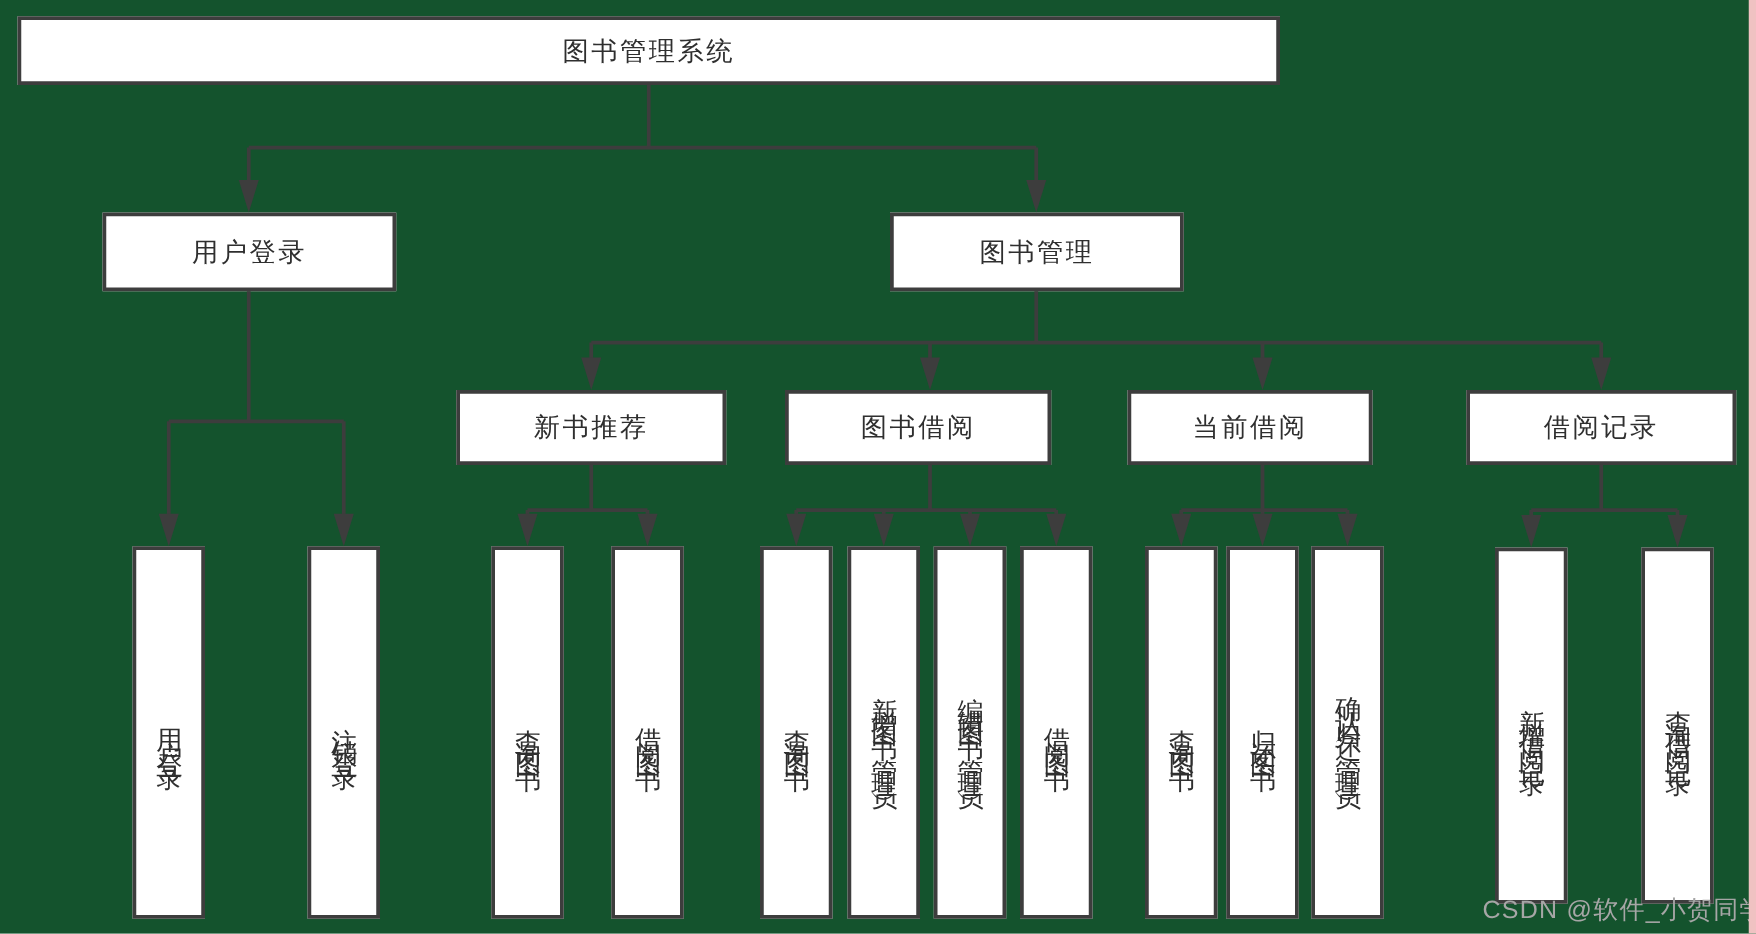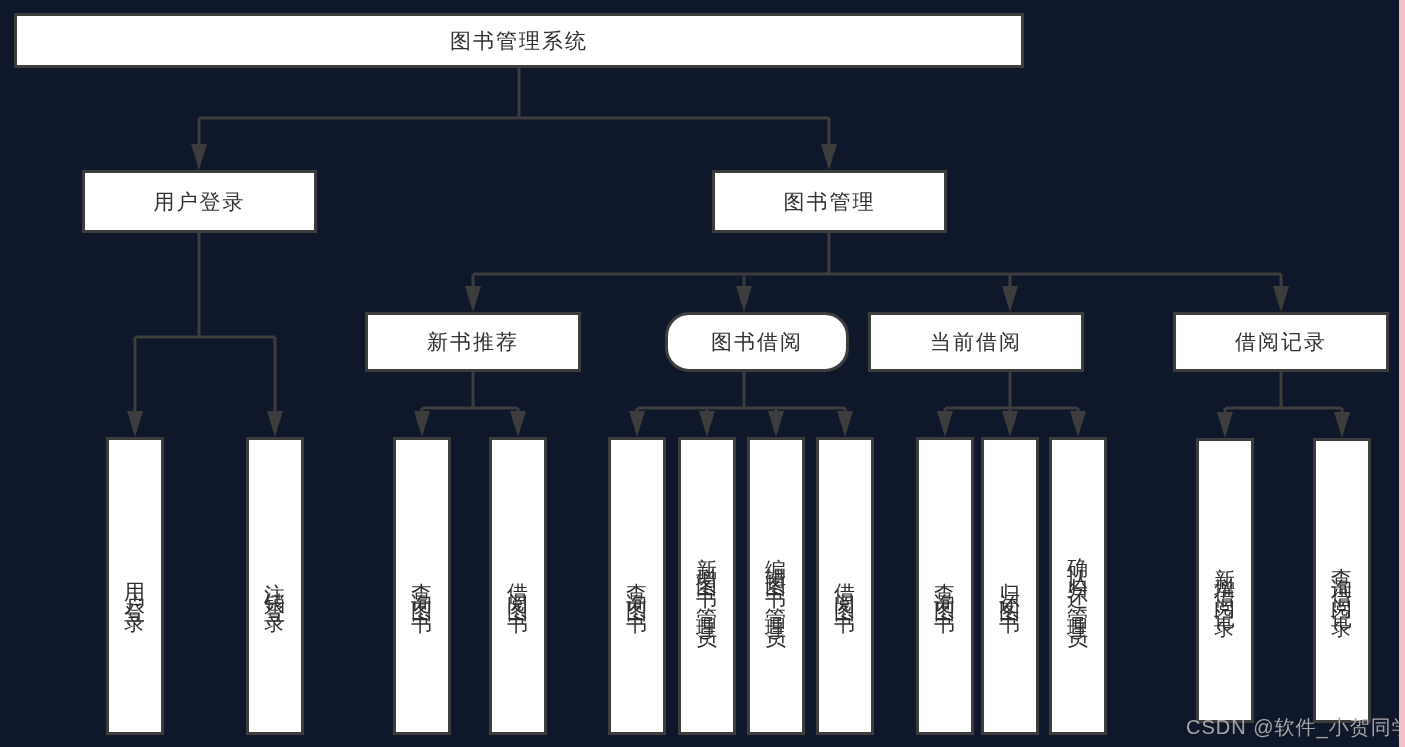--- a/index.html
+++ b/index.html
@@ -1,20 +1,20 @@
 <!DOCTYPE html>
 <html><head>
 <meta charset="utf-8">
 <title>图书管理系统</title>
 <style>
   html,body{margin:0;padding:0;background:#ffffff;}
   #stage{
     position:relative;
     width:1405px;height:747px;
-    background:#0f172a;
+    background:#14532d;
     overflow:hidden;
     font-family:"Liberation Sans","DejaVu Sans",sans-serif;
   }
   .node{
     position:absolute;
     box-sizing:border-box;
     background:#ffffff;
     border:3px solid #3d3d3d;
     display:flex;
     align-items:center;
@@ -95,24 +95,24 @@
   <div class="node" style="left:82px;top:170px;width:235px;height:63px;">
     <span class="lbl">用户登录</span>
   </div>
   <div class="node" style="left:365px;top:312px;width:216px;height:60px;">
     <span class="lbl">新书推荐</span>
   </div>
 
   <div class="node" style="left:712px;top:170px;width:235px;height:63px;">
     <span class="lbl">图书管理</span>
   </div>
-  <div class="node" style="left:665px;top:312px;width:184px;height:60px;border-radius:24px;">
+  <div class="node" style="left:628px;top:312px;width:213px;height:60px;">
     <span class="lbl">图书借阅</span>
   </div>
-  <div class="node" style="left:868px;top:312px;width:216px;height:60px;">
+  <div class="node" style="left:902px;top:312px;width:196px;height:60px;">
     <span class="lbl">当前借阅</span>
   </div>
   <div class="node" style="left:1173px;top:312px;width:216px;height:60px;">
     <span class="lbl">借阅记录</span>
   </div>
 
   <div class="node v" style="left:106px;top:437px;width:58px;height:298px;">
     <span class="lbl">用户登录</span>
   </div>
   <div class="node v" style="left:246px;top:437px;width:58px;height:298px;">

